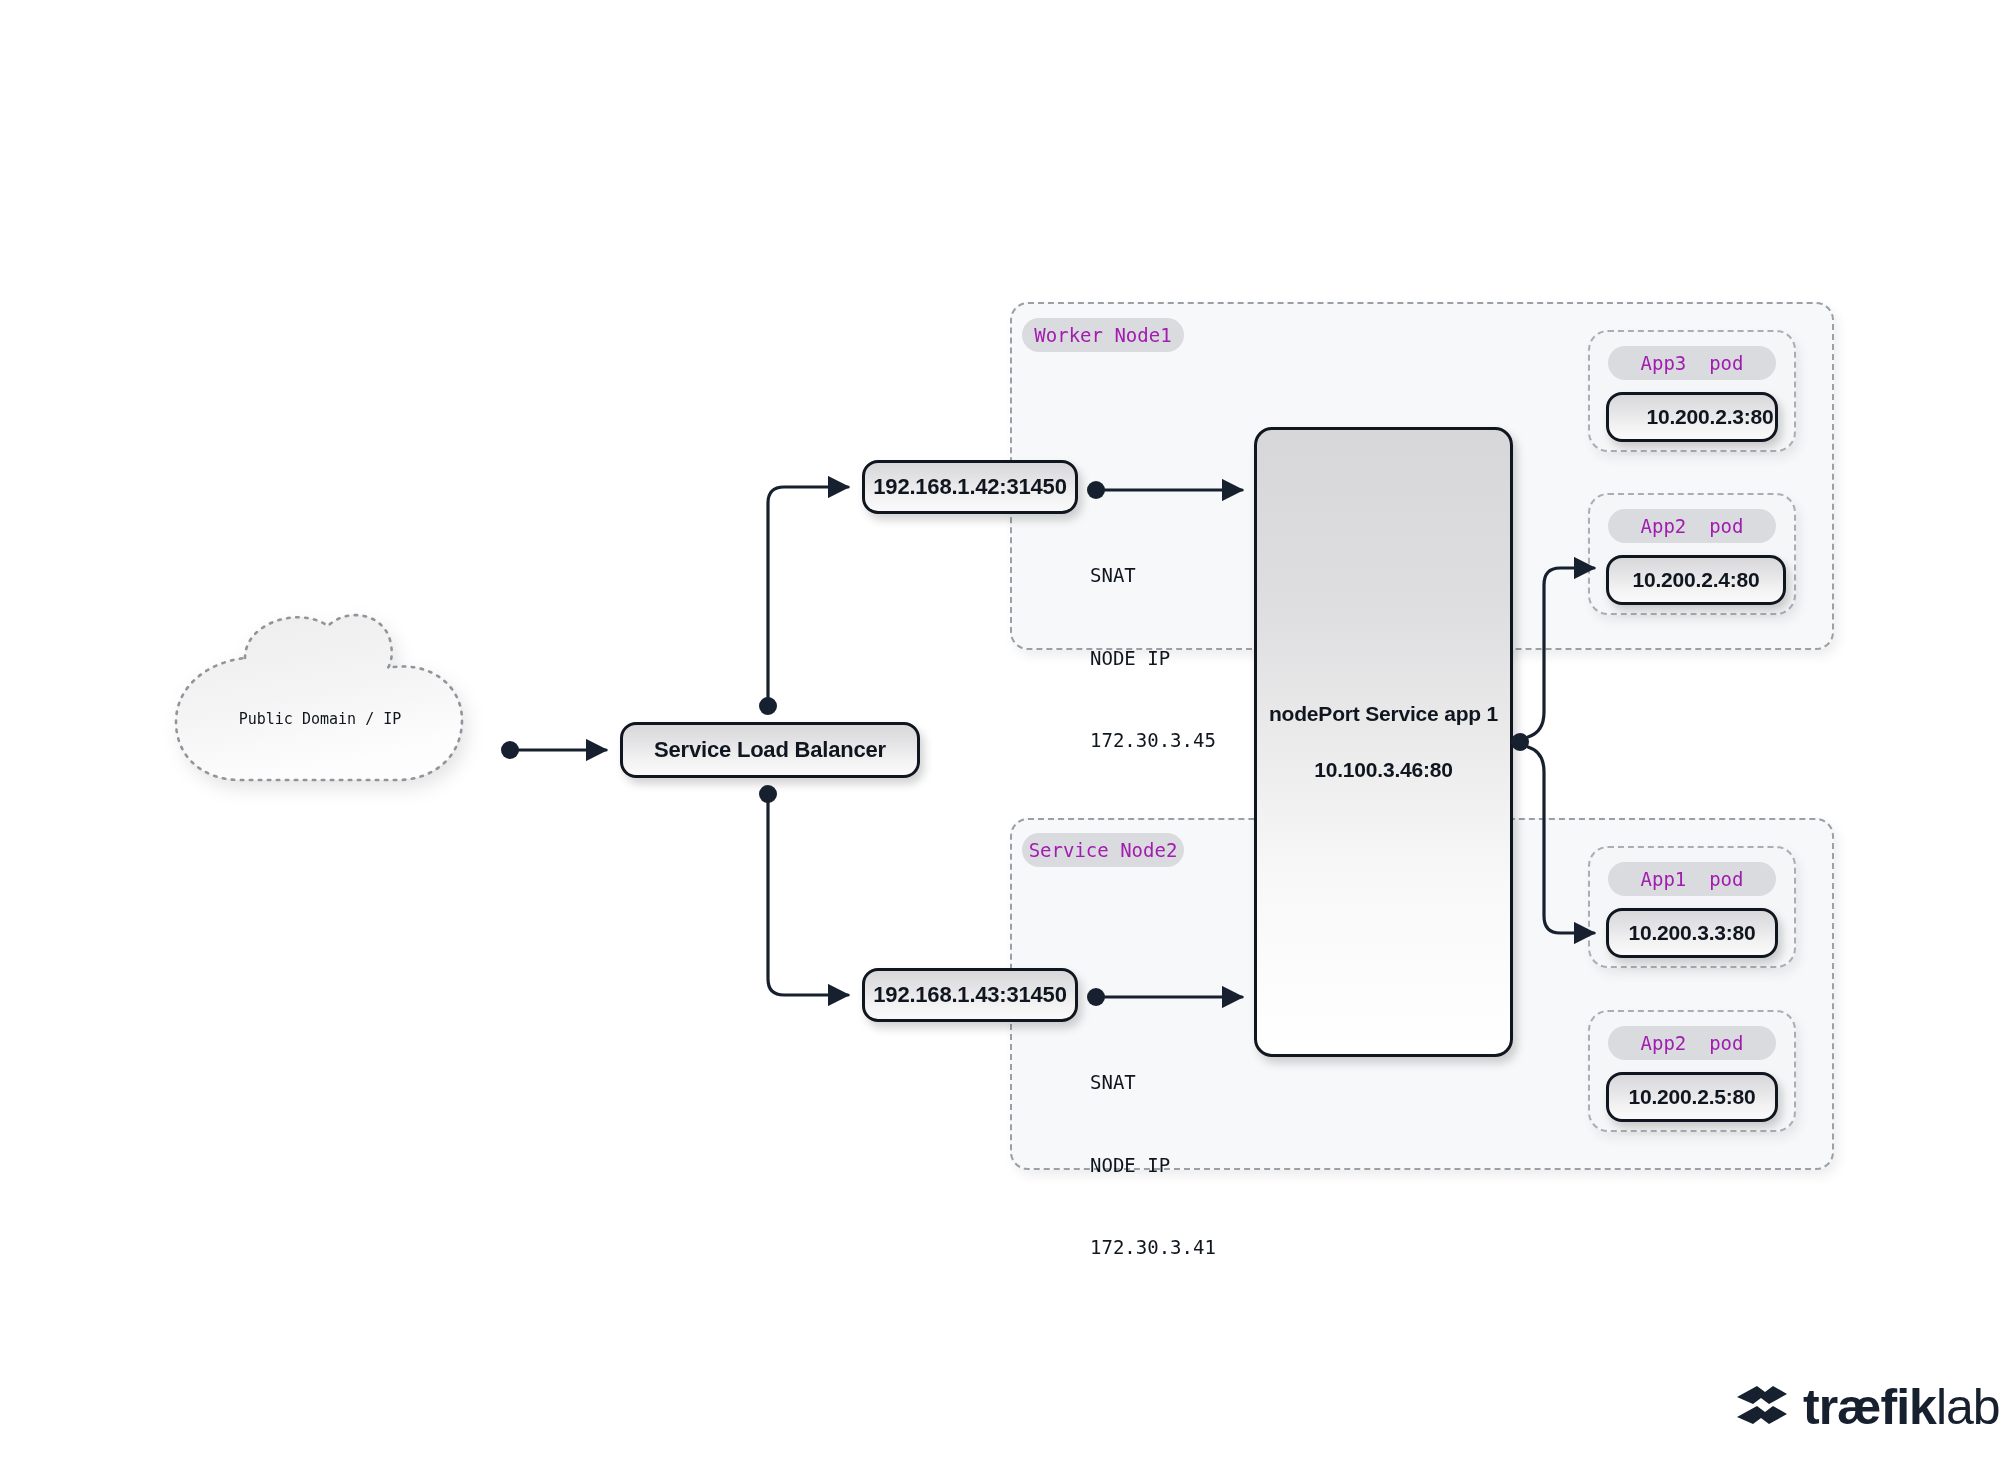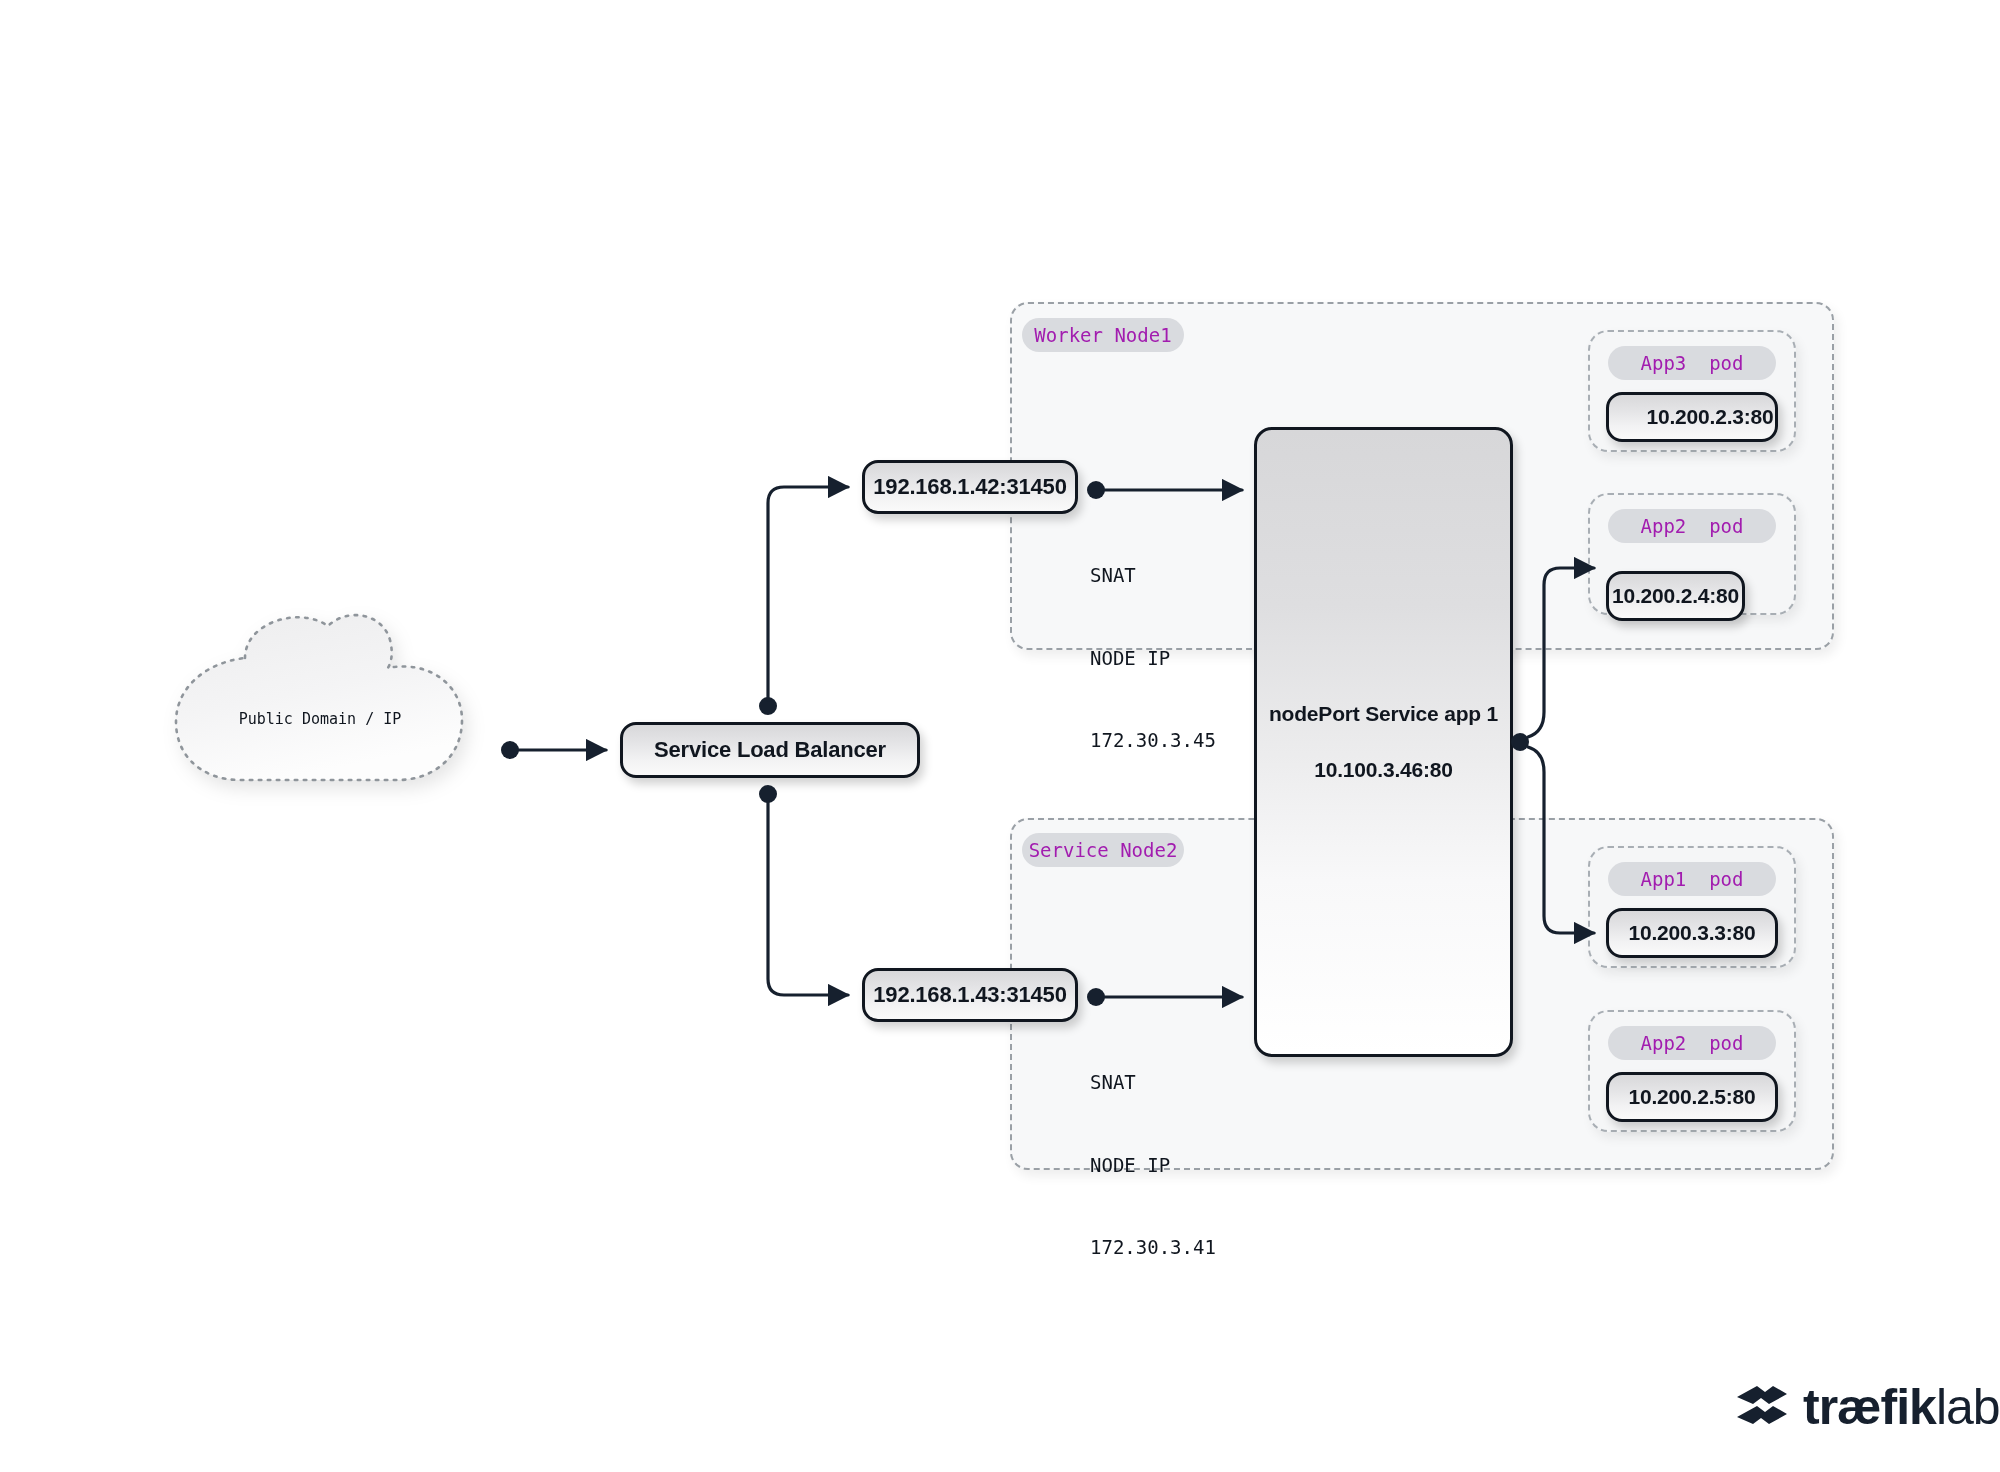--- a/index.html
+++ b/index.html
@@ -135,21 +135,21 @@
 
   <div class="pill" style="left:1022px; top:318px; width:162px; height:34px; font-size:19px;">Worker Node1</div>
   <div class="pill" style="left:1022px; top:833px; width:162px; height:34px; font-size:19px;">Service Node2</div>
 
   <div class="pill" style="left:1608px; top:346px; width:168px; height:34px; font-size:19px;">App3  pod</div>
   <div class="pill" style="left:1608px; top:509px; width:168px; height:34px; font-size:19px;">App2  pod</div>
   <div class="pill" style="left:1608px; top:862px; width:168px; height:34px; font-size:19px;">App1  pod</div>
   <div class="pill" style="left:1608px; top:1026px; width:168px; height:34px; font-size:19px;">App2  pod</div>
 
   <div class="node-box" style="left:1606px; top:392px; width:172px; height:50px; font-size:21px;padding-left:36px;">10.200.2.3:80</div>
-  <div class="node-box" style="left:1606px; top:555px; width:139px; height:50px; font-size:21px;margin-top:16px;">10.200.2.4:80</div>
+  <div class="node-box" style="left:1606px; top:555px; width:180px; height:50px; font-size:21px;">10.200.2.4:80</div>
   <div class="node-box" style="left:1606px; top:908px; width:172px; height:50px; font-size:21px;">10.200.3.3:80</div>
   <div class="node-box" style="left:1606px; top:1072px; width:172px; height:50px; font-size:21px;">10.200.2.5:80</div>
 
   <div id="cloud-wrap">
     <svg width="340" height="220" viewBox="0 0 340 220" style="position:absolute; left:0; top:0; filter: drop-shadow(5px 8px 9px rgba(0,0,0,0.10));">
       <defs>
         <linearGradient id="cloudGrad" x1="0" y1="0" x2="0.35" y2="1">
           <stop offset="0%" stop-color="#ededee"></stop>
           <stop offset="55%" stop-color="#f4f4f5"></stop>
           <stop offset="100%" stop-color="#fdfdfd"></stop>

